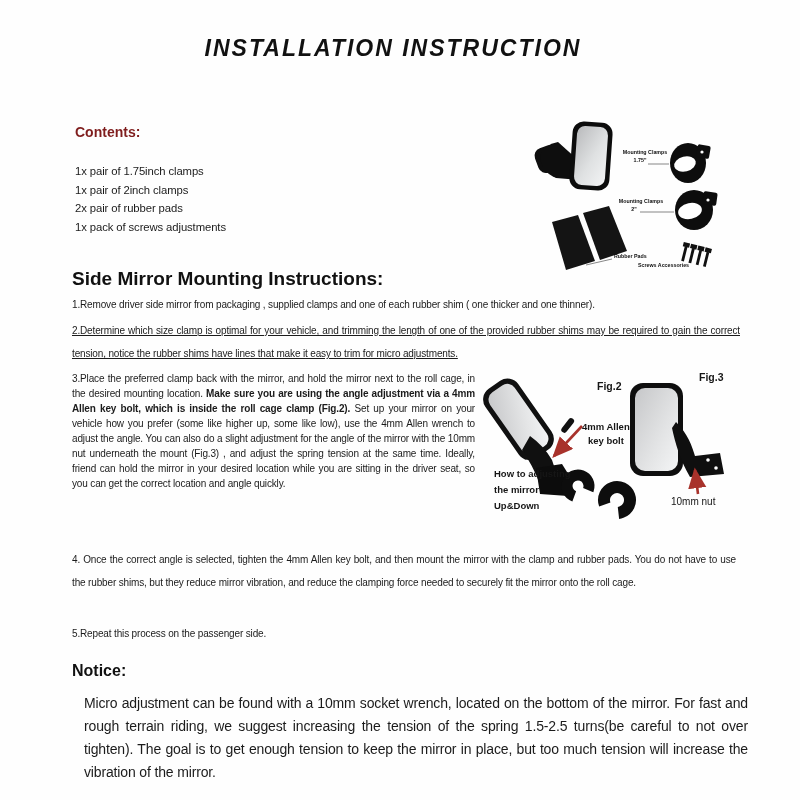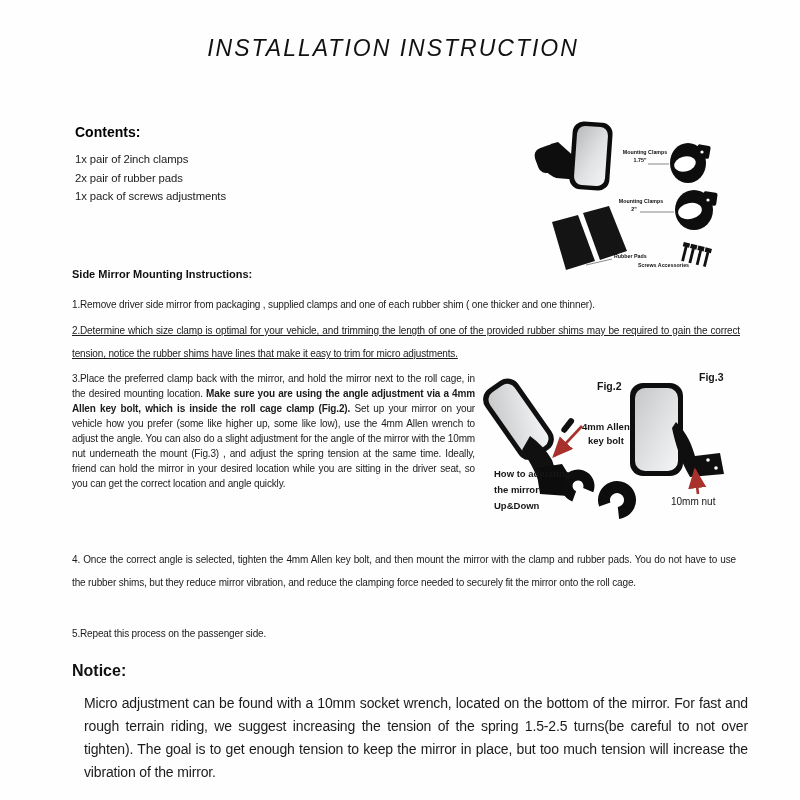--- a/index.html
+++ b/index.html
@@ -1,28 +1,28 @@
 <!DOCTYPE html>
 <html><head>
 <meta charset="utf-8">
 <style>
   html,body{margin:0;padding:0;background:#ffffff;}
   .page{
     position:relative;width:800px;height:800px;background:#fefefe;overflow:hidden;
     font-family:"Liberation Sans",sans-serif;color:#1b1b1b;
   }
   .title{position:absolute;top:26px;left:0;width:786px;text-align:center;margin:0;
-    font-size:23px;font-weight:normal;font-style:italic;letter-spacing:2px;color:#111;}
+    font-size:23px;font-weight:bold;font-style:italic;letter-spacing:2px;color:#111;}
   .title div{line-height:44px;}
   .contents{position:absolute;left:75px;top:124px;width:300px;}
-  .contents h2{margin:0 0 10px 0;font-size:14px;font-weight:bold;color:#000000;}
+  .contents h2{margin:0 0 22px 0;font-size:14px;font-weight:bold;color:#7f1d1d;}
   .contents ul{margin:0;padding:0;list-style:none;}
   .contents li{font-size:11.3px;line-height:18.6px;letter-spacing:-0.1px;}
   .product-photo{position:absolute;left:528px;top:112px;width:272px;height:172px;}
-  .sec-heading{position:absolute;margin:0;font-size:11px;font-weight:bold;color:#111;}
+  .sec-heading{position:absolute;margin:0;font-size:19px;font-weight:bold;color:#111;}
   .h-instructions{left:72px;top:268px;}
   .h-notice{left:72px;top:662px;font-size:16px;text-align:center;}
   .step{position:absolute;margin:0;font-size:10px;letter-spacing:-0.15px;line-height:23px;}
   .step1{left:72px;top:293px;width:662px;}
   .step2{left:72px;top:319px;width:668px;text-align:justify;text-decoration:underline;}
   .step3{left:72px;top:371px;width:403px;line-height:15px;text-align:justify;}
   .step4{left:72px;top:548px;width:664px;text-align:justify;}
   .step5{left:72px;top:622px;width:664px;}
   .notice-body{position:absolute;left:80px;top:688px;width:664px;margin:4px;
     font-size:14px;letter-spacing:-0.15px;line-height:23px;text-align:justify;}
@@ -39,20 +39,21 @@
 
 <div class="page">
 
   <h1 class="title">
     <div>INSTALLATION INSTRUCTION</div>
   </h1>
 
   <section class="contents">
     <h2>Contents:</h2>
     <ul>
+      <li>1x pair of 1.75inch clamps</li>
       <li>1x pair of 2inch clamps</li>
       <li>2x pair of rubber pads</li>
       <li>1x pack of screws adjustments</li>
     </ul>
   </section>
 
   <svg class="product-photo" viewBox="0 0 272 172" aria-hidden="true">
     <defs>
       <linearGradient id="glassA" x1="0" y1="0" x2="1" y2="1">
         <stop offset="0" stop-color="#b9babc"></stop>

